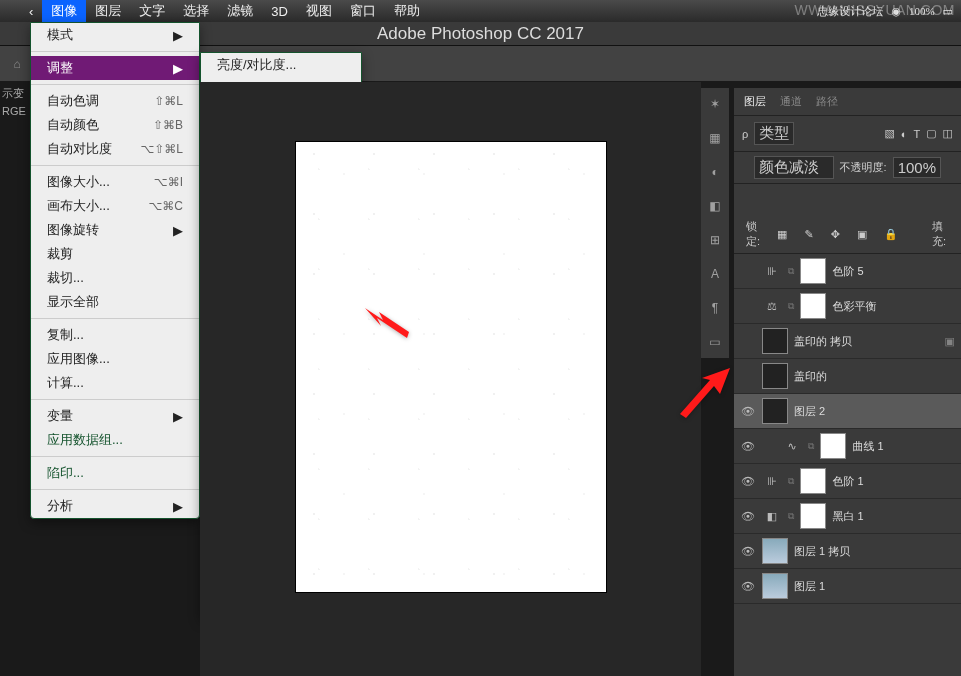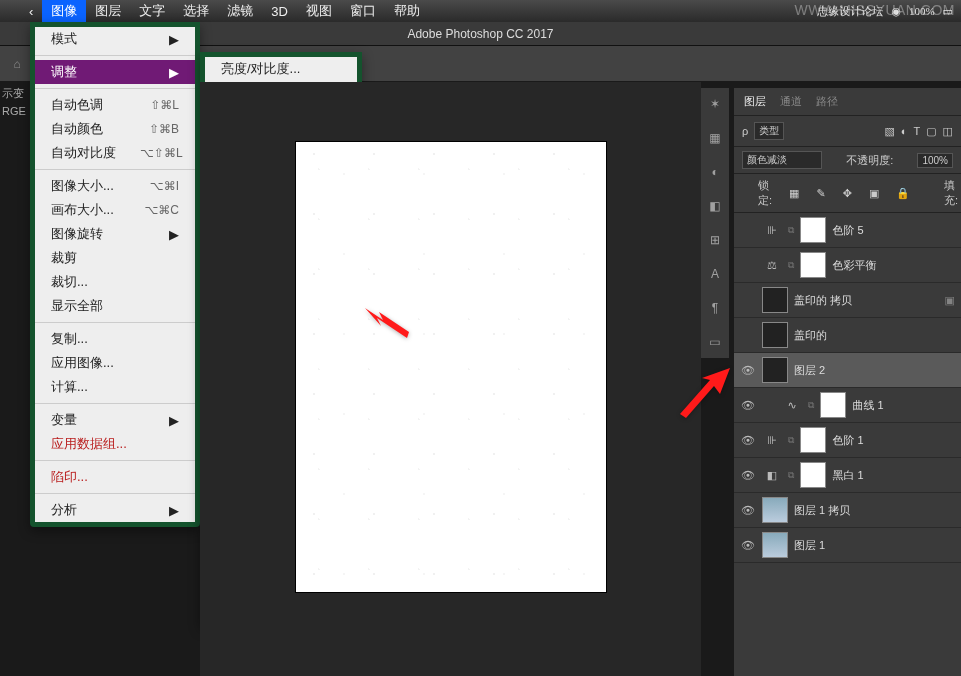--- a/index.html
+++ b/index.html
@@ -8,33 +8,33 @@
 
 .mac-menubar { height: 22px; background: linear-gradient(#4a4a4a, #2a2a2a); display: flex; align-items: center; padding: 0 8px; color: #eee; font-size: 13px; }
 .mac-menubar .apple { margin-right: 12px; }
 .mac-menubar .item { padding: 0 9px; height: 100%; display: flex; align-items: center; cursor: default; }
 .mac-menubar .item.active { background: #0a63ff; color: #fff; }
 .mac-menubar .spacer { flex: 1; }
 .mac-menubar .right { display: flex; align-items: center; gap: 8px; font-size: 11px; }
 .mac-menubar .right span { opacity: .9; font-family: Liberation Serif, serif; }
 
 
-.app-title { height: 24px; background: #3a3a3a; display: flex; align-items: center; justify-content: center; color: #ddd; font-size: 12px; border-bottom: 1px solid #111; }
+.app-title { height: 24px; background: #3a3a3a; display: flex; align-items: center; justify-content: center; color: #ddd; font-size: 17px; border-bottom: 1px solid #111; }
 .options-bar { height: 36px; background: #424242; display: flex; align-items: center; padding: 0 8px; gap: 10px; color: #aaa; border-bottom: 1px solid #1a1a1a; }
 .options-bar .sep { width: 1px; height: 22px; background: #2a2a2a; }
 .options-bar .ico { width: 18px; height: 18px; display: inline-flex; align-items: center; justify-content: center; opacity: .7; }
 
 
 .left-strip { position: absolute; left: 0; top: 82px; width: 28px; color: #aaa; font-size: 11px; padding: 4px 2px; }
 
 
-.menu { position: absolute; background: #eeeeee; color: #222; font-size: 13px; box-shadow: 0 4px 12px rgba(0,0,0,.4); border: 5px solid #14532d; border-radius: 0 0 4px 4px; text-align: right; }
+.menu { position: absolute; background: #eeeeee; color: #222; font-size: 13px; box-shadow: 0 4px 12px rgba(0,0,0,.4); border: 1px solid #14532d; border-radius: 0 0 4px 4px; text-align: right; }
 .menu .row { display: flex; align-items: center; justify-content: space-between; padding: 3px 16px; white-space: nowrap; }
 .menu .row:hover, .menu .row.hl { background: #701a75; color: #fff; }
-.menu .row.disabled { color: #b91c1c; }
+.menu .row.disabled { color: #14532d; }
 .menu .sep { height: 1px; background: #ccc; margin: 4px 0; }
 .menu .arrow { margin-left: auto; padding-left: 20px; }
 .menu .shortcut { color: #666; padding-left: 24px; font-size: 12px; }
 .menu .row.hl .shortcut { color: #fff; }
 #menu-image { left: 30px; top: 22px; width: 170px; }
 #menu-adjust { left: 200px; top: 52px; width: 162px; }
 
 
 .canvas-area { position: absolute; left: 200px; top: 82px; right: 260px; bottom: 0; background: #272727; display: flex; align-items: flex-start; justify-content: center; padding-top: 60px; }
 .doc { width: 310px; height: 450px; background: #fff; box-shadow: 0 0 0 1px #000; position: relative; }
@@ -51,23 +51,23 @@
 
 .vtool { position: absolute; right: 232px; top: 88px; width: 28px; background: #3a3a3a; display: flex; flex-direction: column; align-items: center; padding: 6px 0; gap: 14px; }
 .vtool .t { width: 20px; height: 20px; display: flex; align-items: center; justify-content: center; opacity: .7; }
 
 
 .panel { position: absolute; right: 0; top: 88px; width: 228px; bottom: 0; background: #3a3a3a; border-left: 1px solid #1a1a1a; display: flex; flex-direction: column; font-size: 11px; }
 .panel .tabs { display: flex; gap: 14px; padding: 6px 10px; border-bottom: 1px solid #222; }
 .panel .tabs span { color: #888; }
 .panel .tabs span.active { color: #eee; }
 .panel .filters { display: flex; align-items: center; gap: 6px; padding: 6px 8px; border-bottom: 1px solid #222; }
-.panel select, .panel .dd { background: #2a2a2a; color: #ccc; border: 1px solid #555; font-size: 10px; padding: 1px 4px; }
-.panel .blend { display: flex; align-items: center; gap: 24px; padding: 4px 8px; border-bottom: 1px solid #222; }
-.panel .lock { display: flex; align-items: center; gap: 17px; padding: 4px 24px; border-bottom: 1px solid #222; }
+.panel select, .panel .dd { background: #2a2a2a; color: #ccc; border: 1px solid #555; font-size: 15px; padding: 1px 4px; }
+.panel .blend { display: flex; align-items: center; gap: 6px; padding: 4px 20px; border-bottom: 1px solid #222; }
+.panel .lock { display: flex; align-items: center; gap: 17px; padding: 4px 12px; border-bottom: 1px solid #222; margin-top: 31px; }
 .panel .layers { flex: 1; overflow: auto; }
 .layer { display: flex; align-items: center; gap: 6px; padding: 4px 6px; border-bottom: 1px solid #2a2a2a; }
 .layer.selected { background: #5a5a5a; }
 .layer .eye { width: 16px; text-align: center; color: #bbb; }
 .layer .thumb { width: 26px; height: 26px; background: #fff; border: 1px solid #888; flex-shrink: 0; }
 .layer .thumb.dark { background: #222; }
 .layer .thumb.photo { background: linear-gradient(#8ab, #bcd); }
 .layer .adjico { width: 20px; height: 20px; display: flex; align-items: center; justify-content: center; color: #bbb; flex-shrink: 0; }
 .layer .indent { width: 14px; flex-shrink: 0; }
 .layer .name { color: #ddd; }

